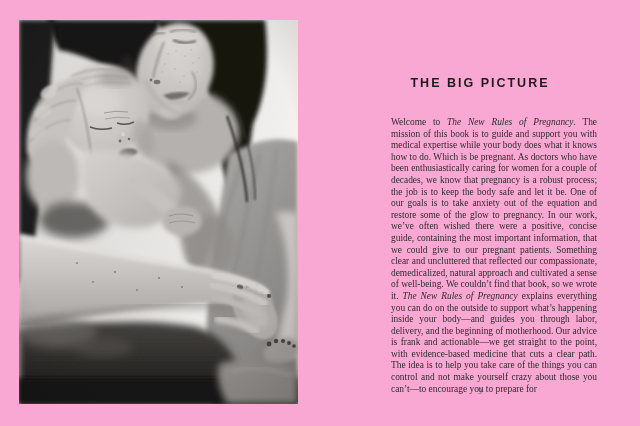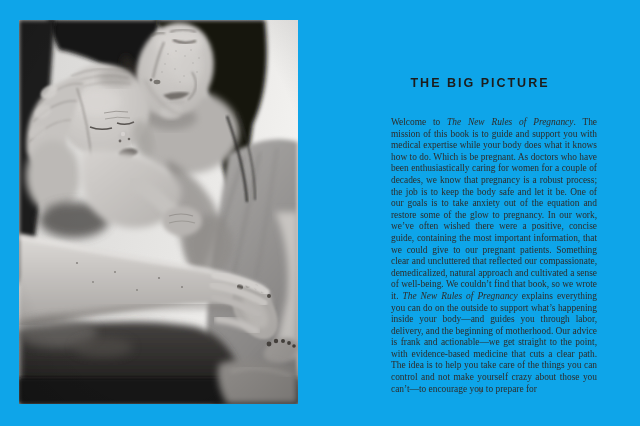--- a/index.html
+++ b/index.html
@@ -1,16 +1,16 @@
 <!DOCTYPE html>
 <html><head>
 <meta charset="utf-8">
 <style>
   html,body{margin:0;padding:0;background:#ffffff;}
-  .spread{position:relative;width:640px;height:426px;background:#0ea5e9;overflow:hidden;
+  .spread{position:relative;width:640px;height:426px;background:#f9a8d4;overflow:hidden;
           font-family:"Liberation Serif",serif;}
   .photo-frame{position:absolute;left:19px;top:20px;width:279px;height:384px;overflow:hidden;}
   .photo-frame svg{display:block;width:100%;height:100%;}
   .right-page{position:absolute;left:320px;top:0;width:320px;height:426px;}
   .chapter-title{position:absolute;top:76px;left:0;width:100%;margin:0;text-align:center;
           font-family:"Liberation Sans",sans-serif;font-weight:bold;font-size:12.5px;
           letter-spacing:2px;color:#1d1c1b;}
   .body-text{position:absolute;top:117px;left:71px;width:206px;margin:0;
           text-align:justify;font-size:9.4px;line-height:11.6px;color:#2e2c2a;}
   .body-text em{font-style:italic;}

